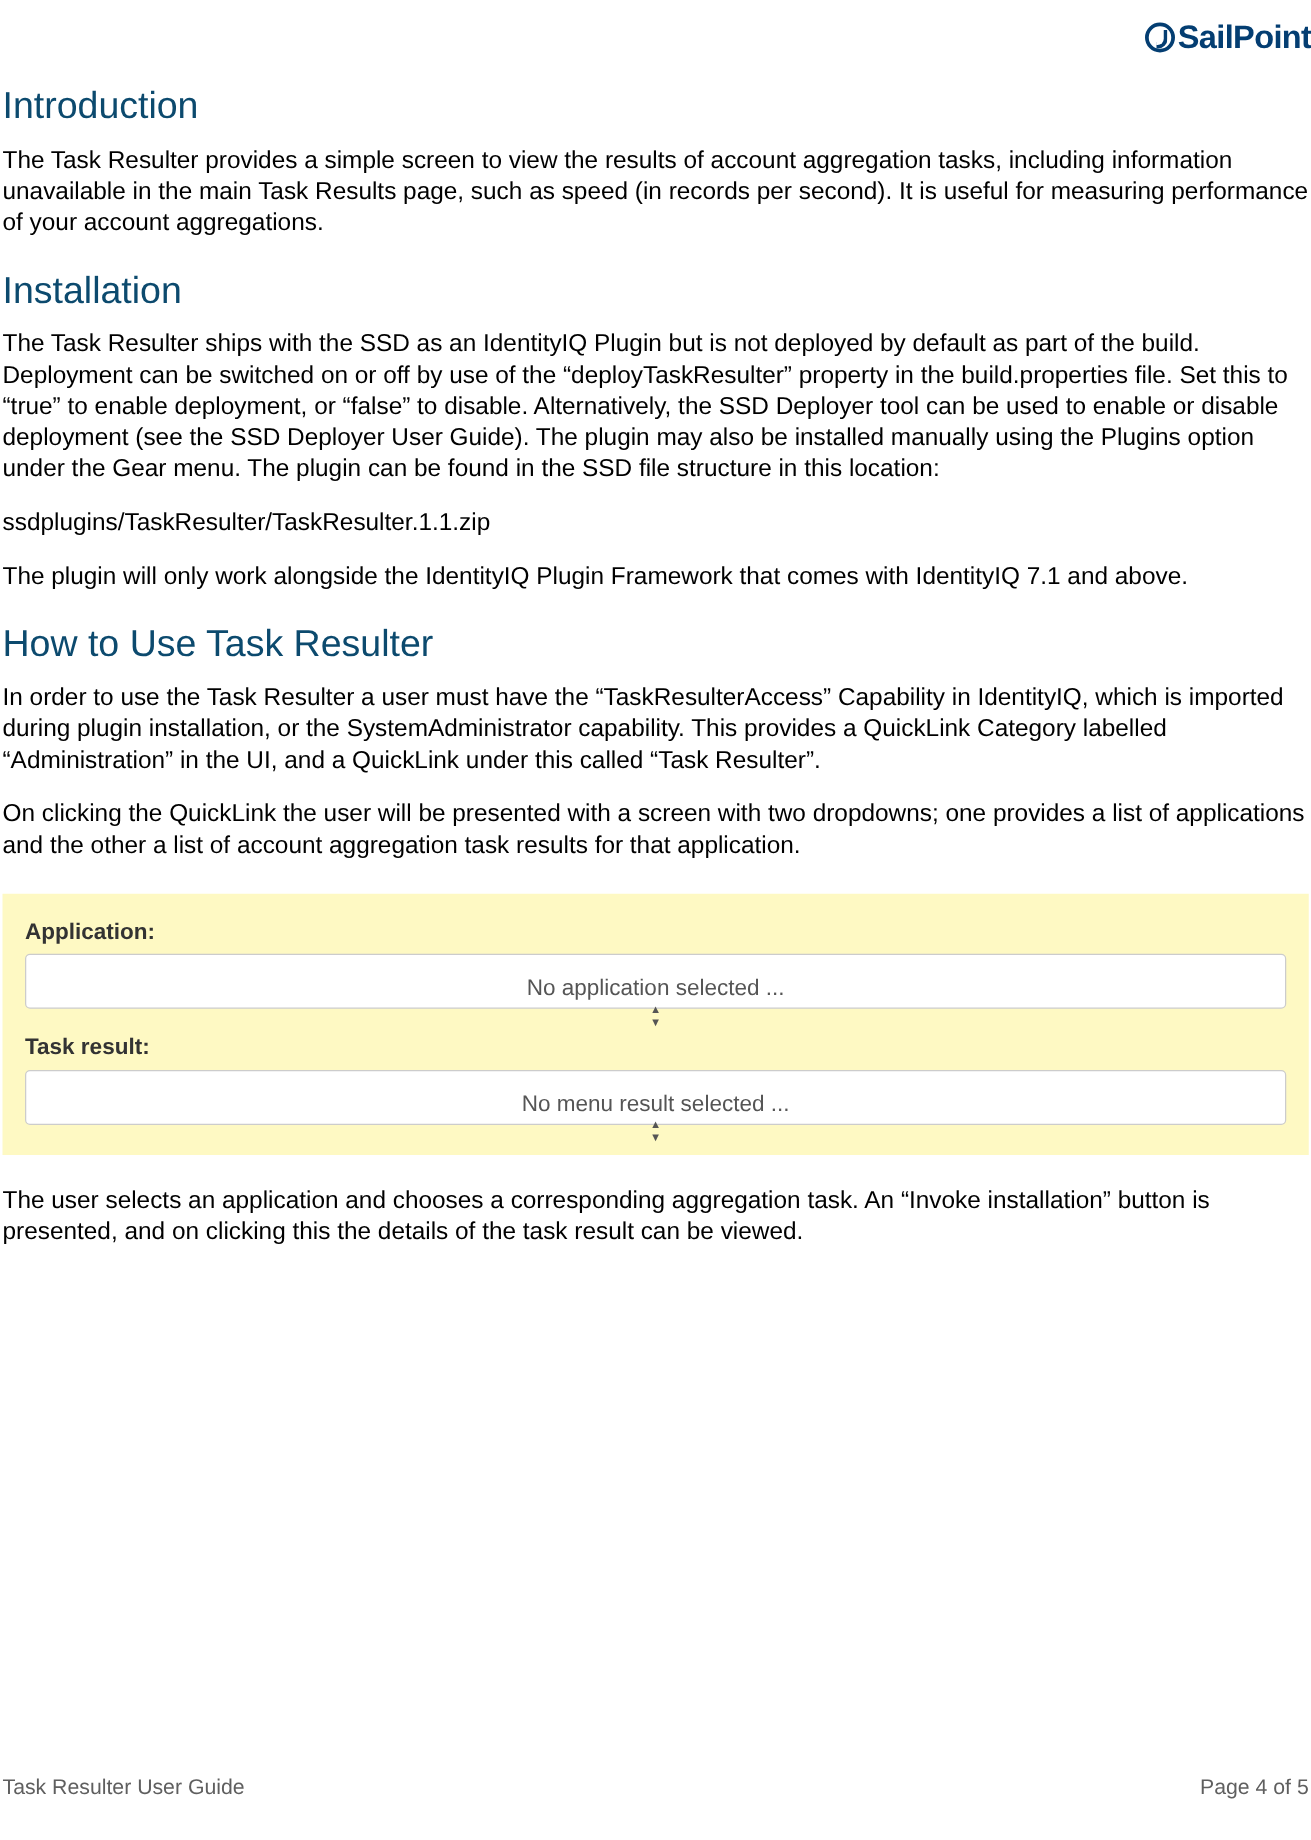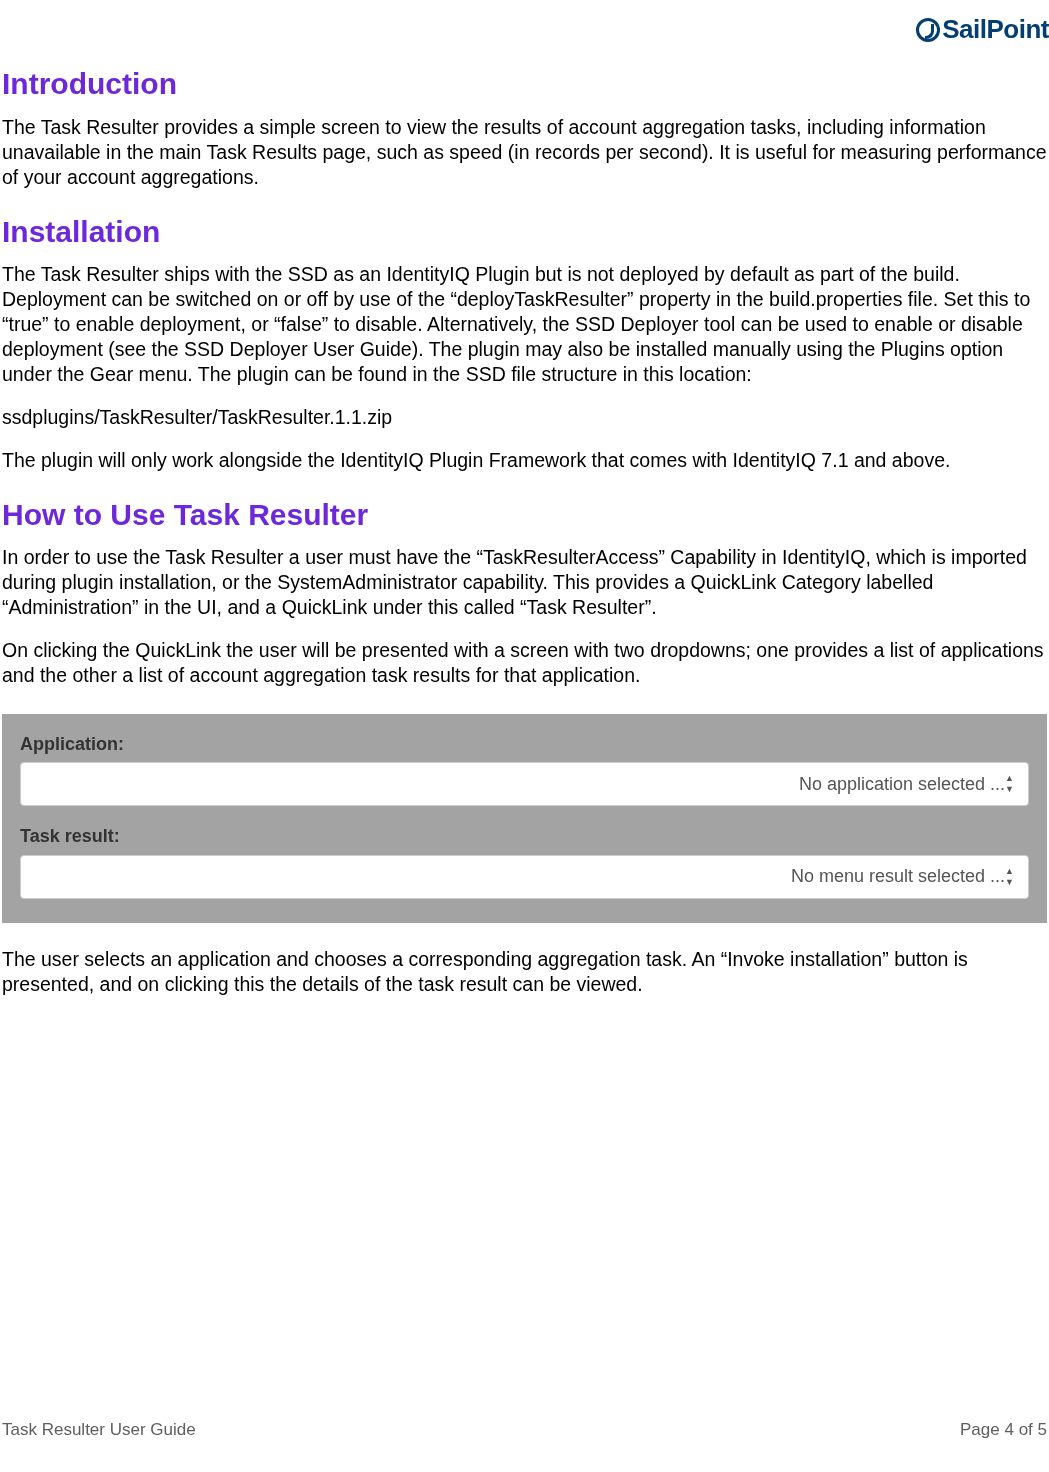--- a/index.html
+++ b/index.html
@@ -47,56 +47,57 @@
       width: 6px;
       height: 12px;
       border-right: 3px solid #043e72;
       border-bottom: 3px solid #043e72;
       border-radius: 0 0 8px 0;
     }
     .content {
       padding: 0 2px;
     }
     h1 {
-      color: #6d28d9;
+      color: #0c4a6e;
       font-size: 30px;
-      font-weight: bold;
+      font-weight: normal;
       margin-bottom: 10px;
       margin-top: 22px;
     }
     h1:first-of-type { margin-top: 0; }
     p {
       margin-bottom: 18px;
       font-size: 19.5px;
       line-height: 1.28;
     }
     .ui-panel {
-      background: #a3a3a3;
+      background: #fef9c3;
       padding: 18px 18px 24px 18px;
       margin: 26px 0 24px 0;
     }
     .form-label {
       font-weight: bold;
       font-size: 18px;
       color: #333;
       margin-bottom: 6px;
       display: block;
     }
     .select-wrap {
       background: #fff;
       border: 1px solid #ccc;
       border-radius: 4px;
       height: 44px;
       display: flex;
       align-items: center;
-      justify-content: flex-end;
+      justify-content: flex-start;
       padding: 14px 14px;
       margin-bottom: 18px;
       color: #555;
       font-size: 18px;
+      flex-direction: column;
     }
     .select-wrap:last-child { margin-bottom: 0; }
     .caret {
       display: flex;
       flex-direction: column;
       gap: 2px;
       color: #555;
       font-size: 9px;
       line-height: 1;
     }

